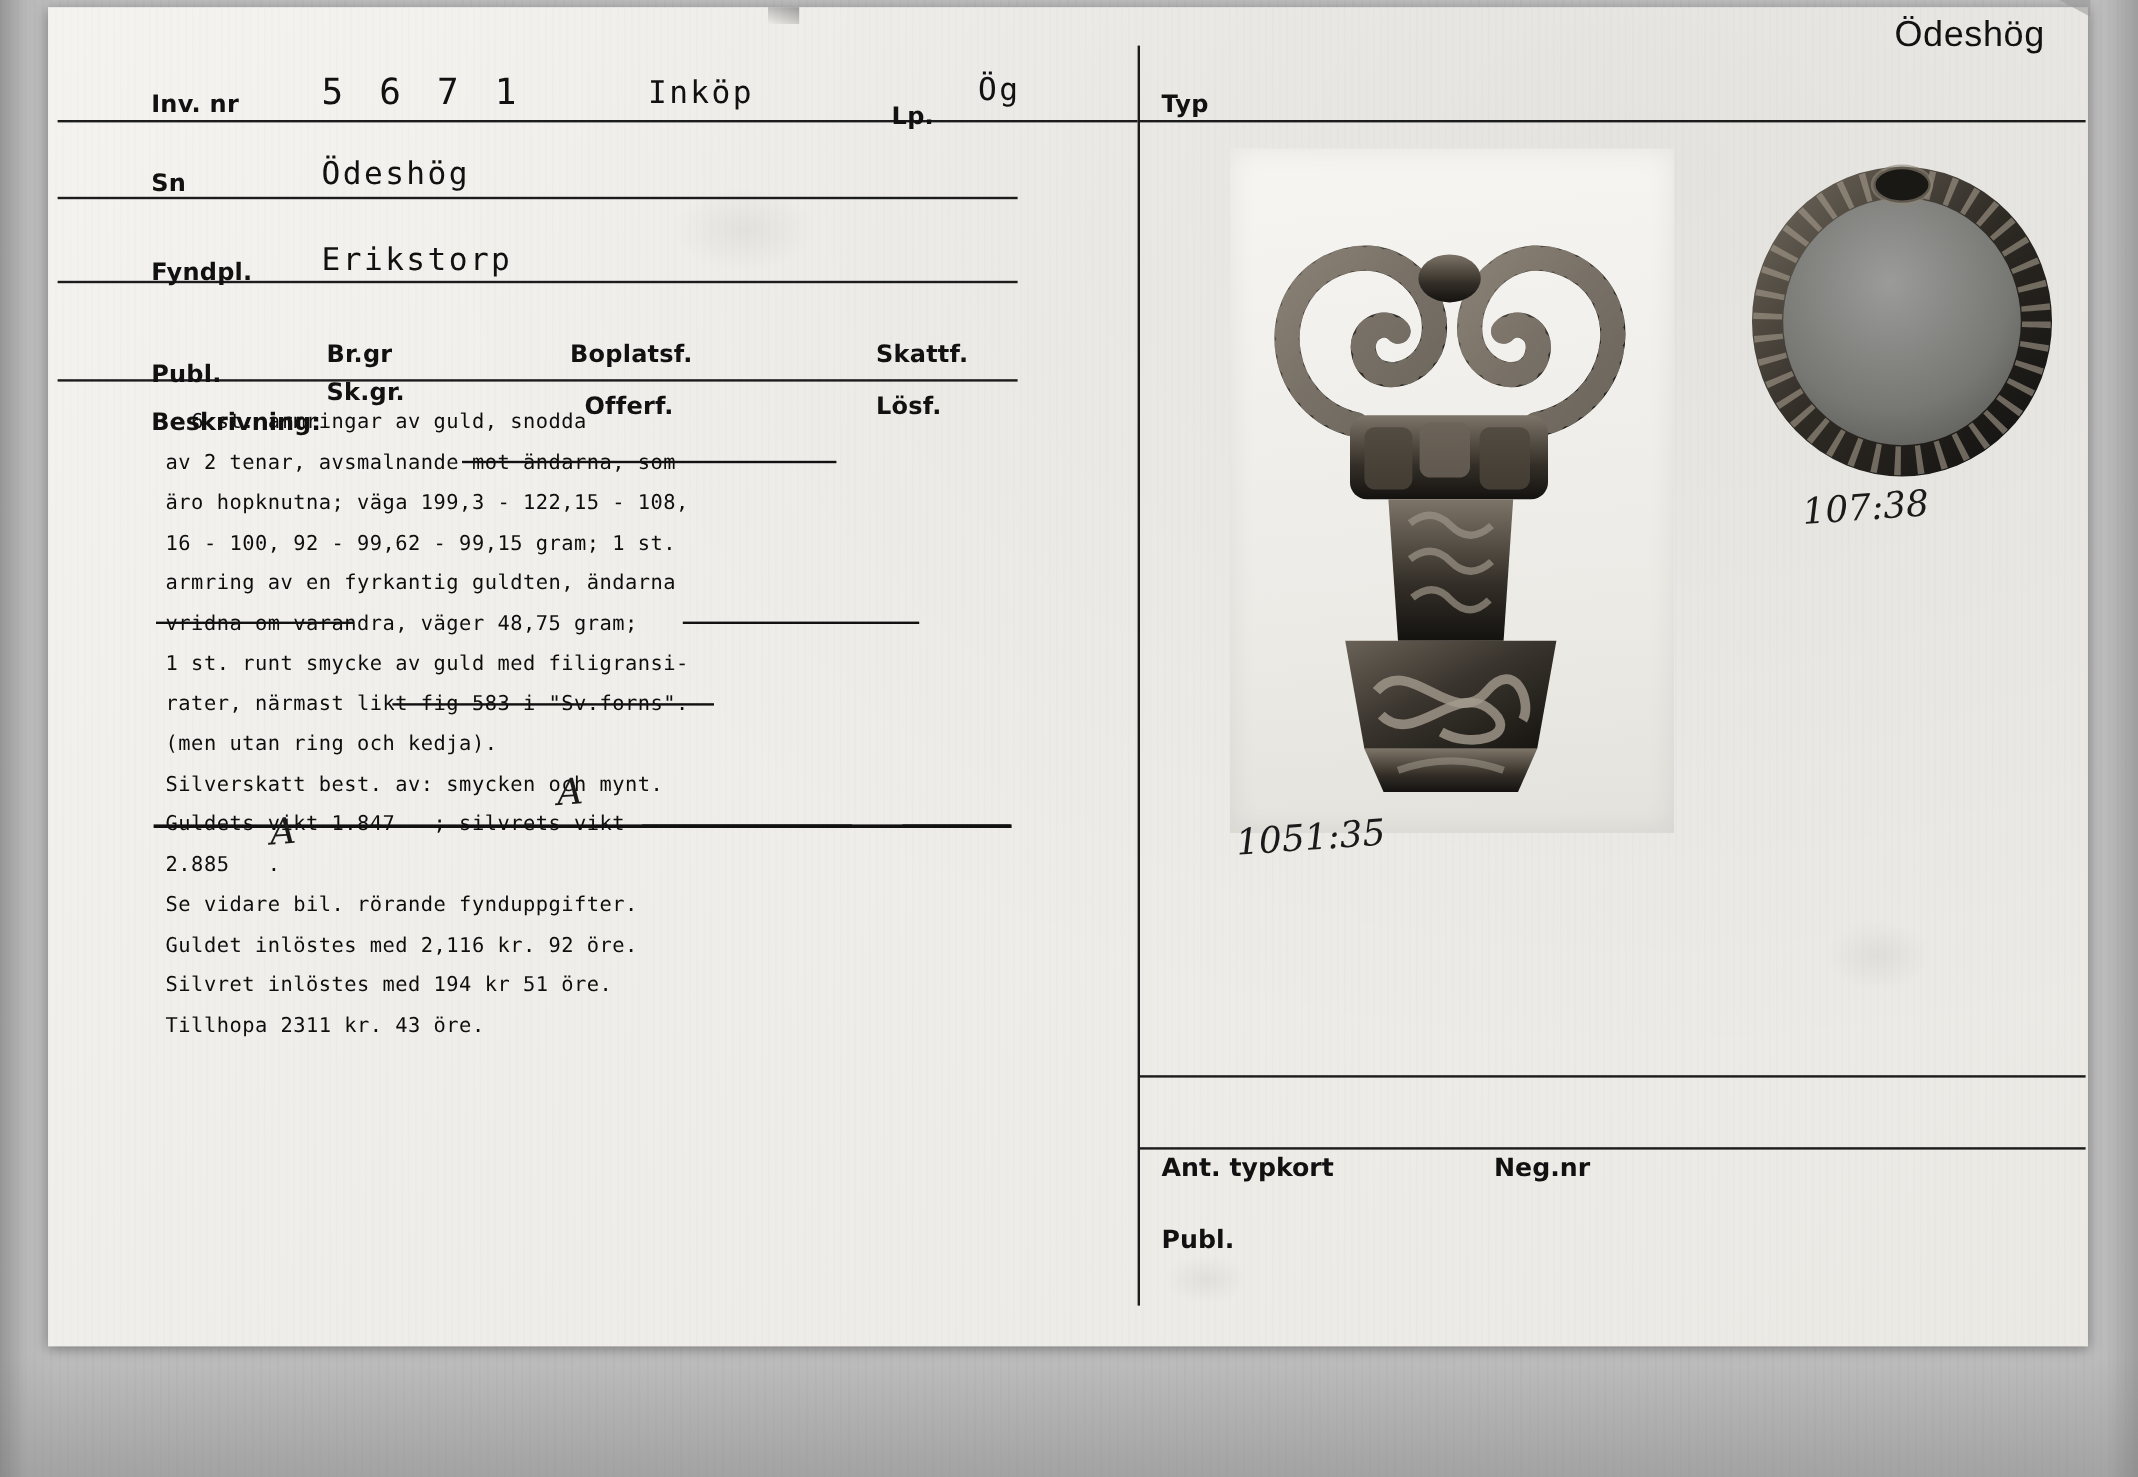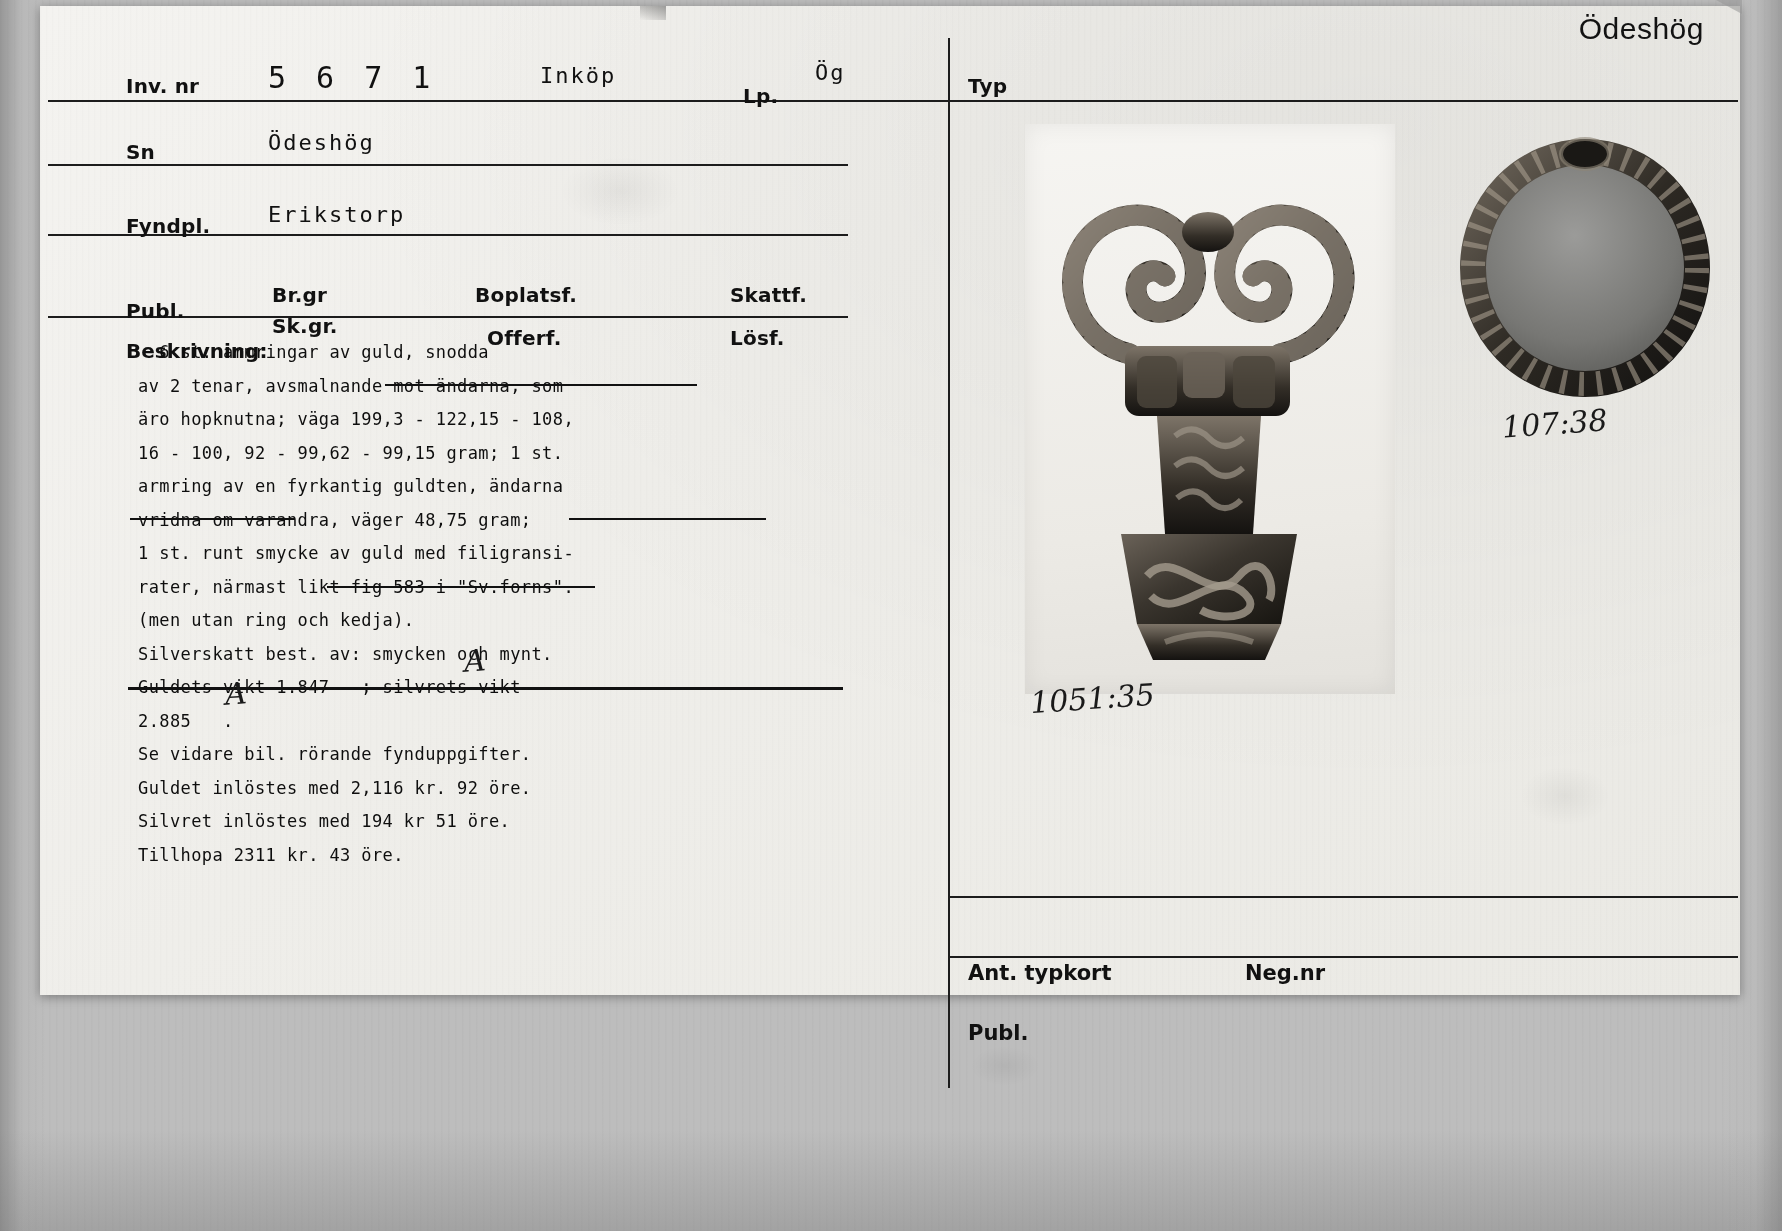--- a/index.html
+++ b/index.html
@@ -23,21 +23,21 @@
       linear-gradient(to right, rgba(120,120,120,0.55) 0px, rgba(160,160,160,0.15) 22px, rgba(255,255,255,0) 46px),
       linear-gradient(to left, rgba(120,120,120,0.45) 0px, rgba(170,170,170,0.12) 26px, rgba(255,255,255,0) 60px),
       linear-gradient(to bottom, rgba(255,255,255,0) 1130px, rgba(130,130,130,0.45) 1231px),
       repeating-linear-gradient(90deg, rgba(0,0,0,0.018) 0px, rgba(0,0,0,0.018) 1px, rgba(0,0,0,0) 2px, rgba(0,0,0,0) 7px),
       #bdbdbd;
   }
 
   #card {
     position: absolute;
     left: 40px; top: 6px;
-    width: 1700px; height: 989px;
+    width: 1700px; height: 1116px;
     background:
       radial-gradient(ellipse at 78% 12%, rgba(0,0,0,0.045), rgba(0,0,0,0) 55%),
       repeating-linear-gradient(90deg, rgba(0,0,0,0.012) 0px, rgba(0,0,0,0.012) 1px, rgba(0,0,0,0) 2px, rgba(0,0,0,0) 6px),
       linear-gradient(135deg, #f4f3f0 0%, #efeeea 40%, #eae9e4 100%);
     box-shadow: 0 2px 10px rgba(0,0,0,0.35);
   }
   
   #card::after {
     content: "";
     position: absolute;
@@ -68,21 +68,21 @@
     position: absolute;
     font-family: "DejaVu Sans", sans-serif;
     font-weight: 700;
     font-size: 20px;
     color: #111;
     letter-spacing: .2px;
   }
   .typed {
     position: absolute;
     font-family: "DejaVu Sans Mono", monospace;
-    font-size: 22px;
+    font-size: 26px;
     color: #111;
     letter-spacing: 2px;
   }
   .typed-big {
     font-size: 30px;
     letter-spacing: 6px;
   }
 
   
   #desc {

